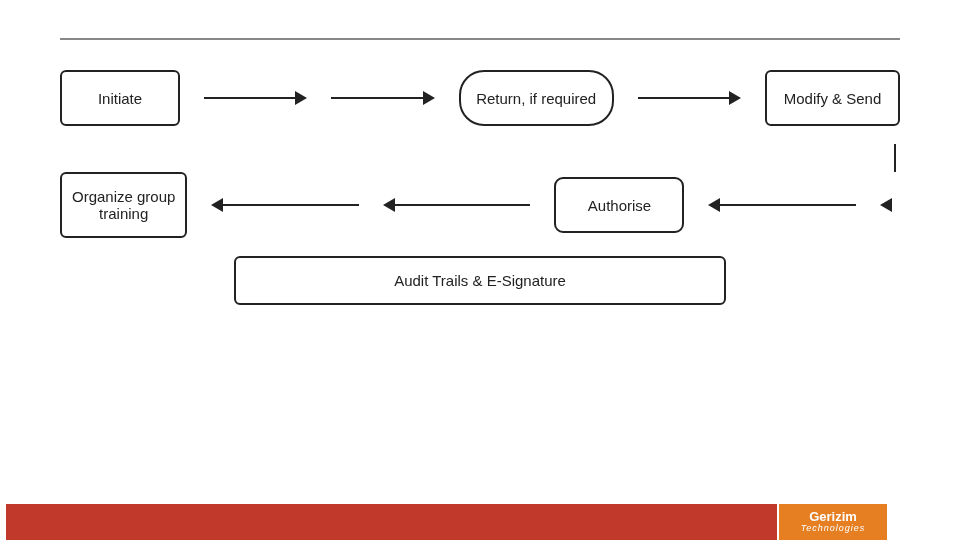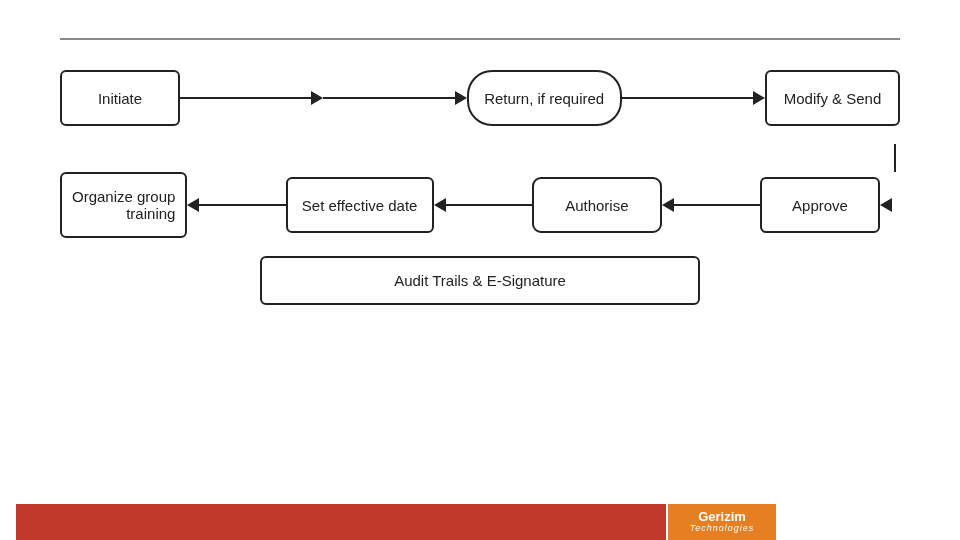--- a/index.html
+++ b/index.html
@@ -28,20 +28,21 @@
     .divider {
       border: none;
       border-top: 2px solid #888;
       margin: 8px 0 30px 0;
     }
 
     .flow-row {
       display: flex;
       align-items: center;
       justify-content: flex-start;
+      gap: 24px;
     }
 
     .flow-row.row1 {
       justify-content: space-between;
     }
 
     .flow-row.row2 {
       justify-content: space-between;
     }
 
@@ -93,30 +94,30 @@
     
     .audit-box {
       border: 2px solid #222;
       border-radius: 6px;
       padding: 14px 20px;
       text-align: center;
       font-size: 15px;
       font-weight: 500;
       color: #222;
       background: #fff;
-      width: 440px;
+      width: 492px;
       margin: 18px auto 0 auto;
     }
 
     
     .footer {
       position: absolute;
       bottom: 0;
-      left: 16px;
-      width: 760px;
+      left: 6px;
+      width: 881px;
       height: 36px;
       display: flex;
     }
 
     .footer-left {
       background: #c0392b;
       flex: 1;
     }
 
     .footer-logo {
@@ -177,44 +178,38 @@
         <span>Modify &amp; Send</span>
       </div>
     </div>
 
     <svg class="svg-connector" height="28" style="position:relative; display:block; overflow:visible;">
 
       <line x1="835" y1="0" x2="835" y2="28" stroke="#222" stroke-width="2"></line>
     </svg>
 
     <div class="flow-row row2" style="display:flex; align-items:center; margin-top: 0px;">
-      <div class="flow-box" style="min-width:120px; white-space:pre-line; text-align:right;">
+      <div class="flow-box" style="min-width:120px; white-space:pre-line; text-align:center;">
         <span>Organize group
 training</span>
       </div>
       <div class="arrow-container">
         <div class="arrow-head-left"></div>
         <div class="arrow-line"></div>
       </div>
-      <div class="flow-box" style="min-width:148px;">
-        <span>Set effective date</span>
-      </div>
       <div class="arrow-container">
         <div class="arrow-head-left"></div>
         <div class="arrow-line"></div>
       </div>
       <div class="flow-box" style="min-width:130px;border-radius:9px;">
         <span>Authorise</span>
       </div>
       <div class="arrow-container">
         <div class="arrow-head-left"></div>
         <div class="arrow-line"></div>
-      </div>
-      <div class="flow-box" style="min-width:120px;">
-        <span>Approve</span>
       </div>
 
       <div style="display:flex; align-items:center; min-width:20px;">
         <div class="arrow-head-left"></div>
       </div>
     </div>
 
     <div class="audit-box">
       <span>Audit Trails &amp; E-Signature</span>
     </div>

